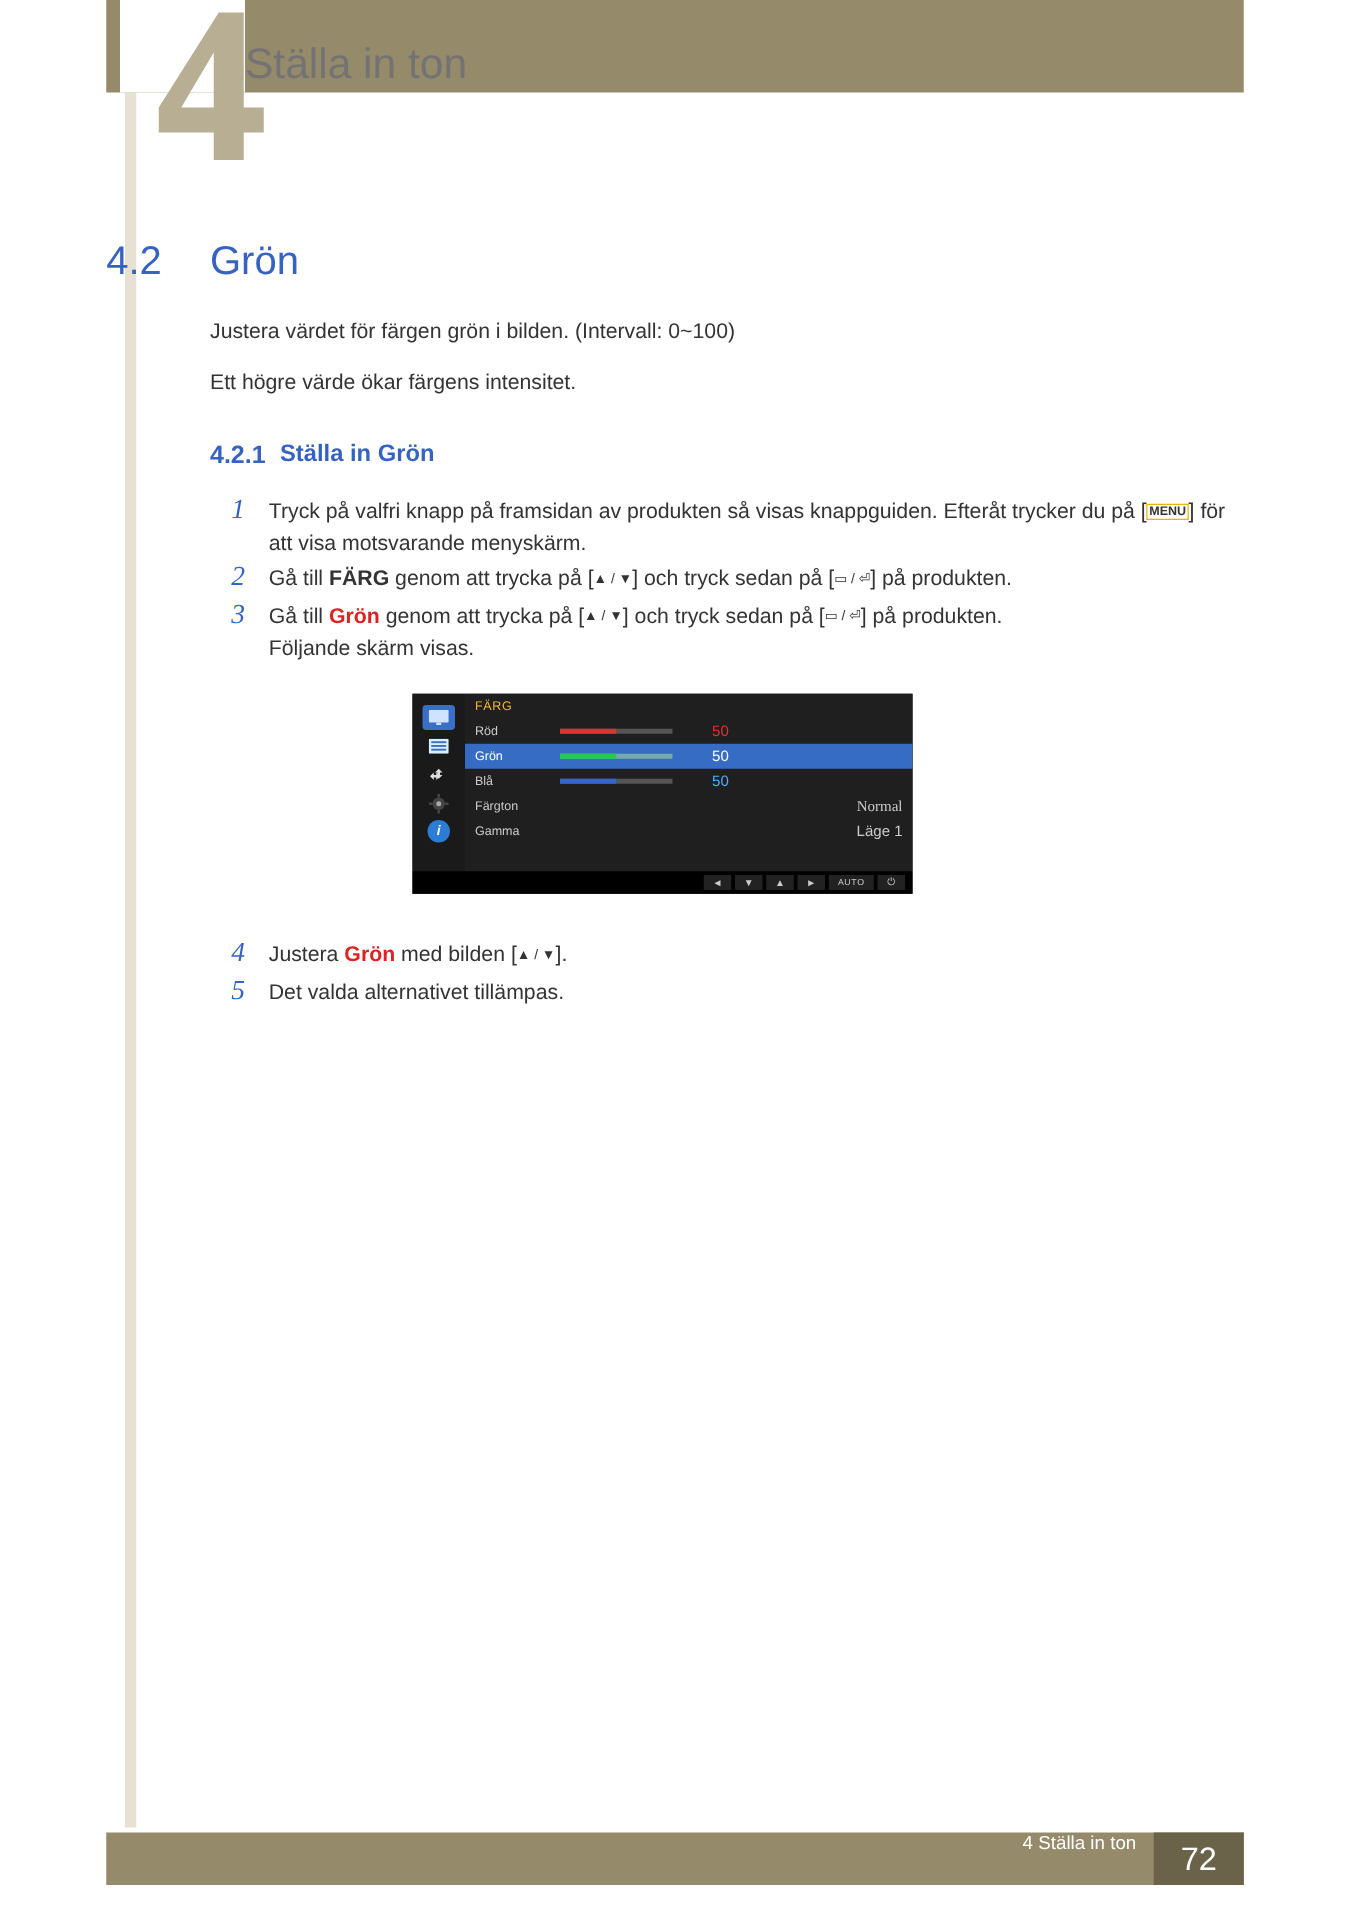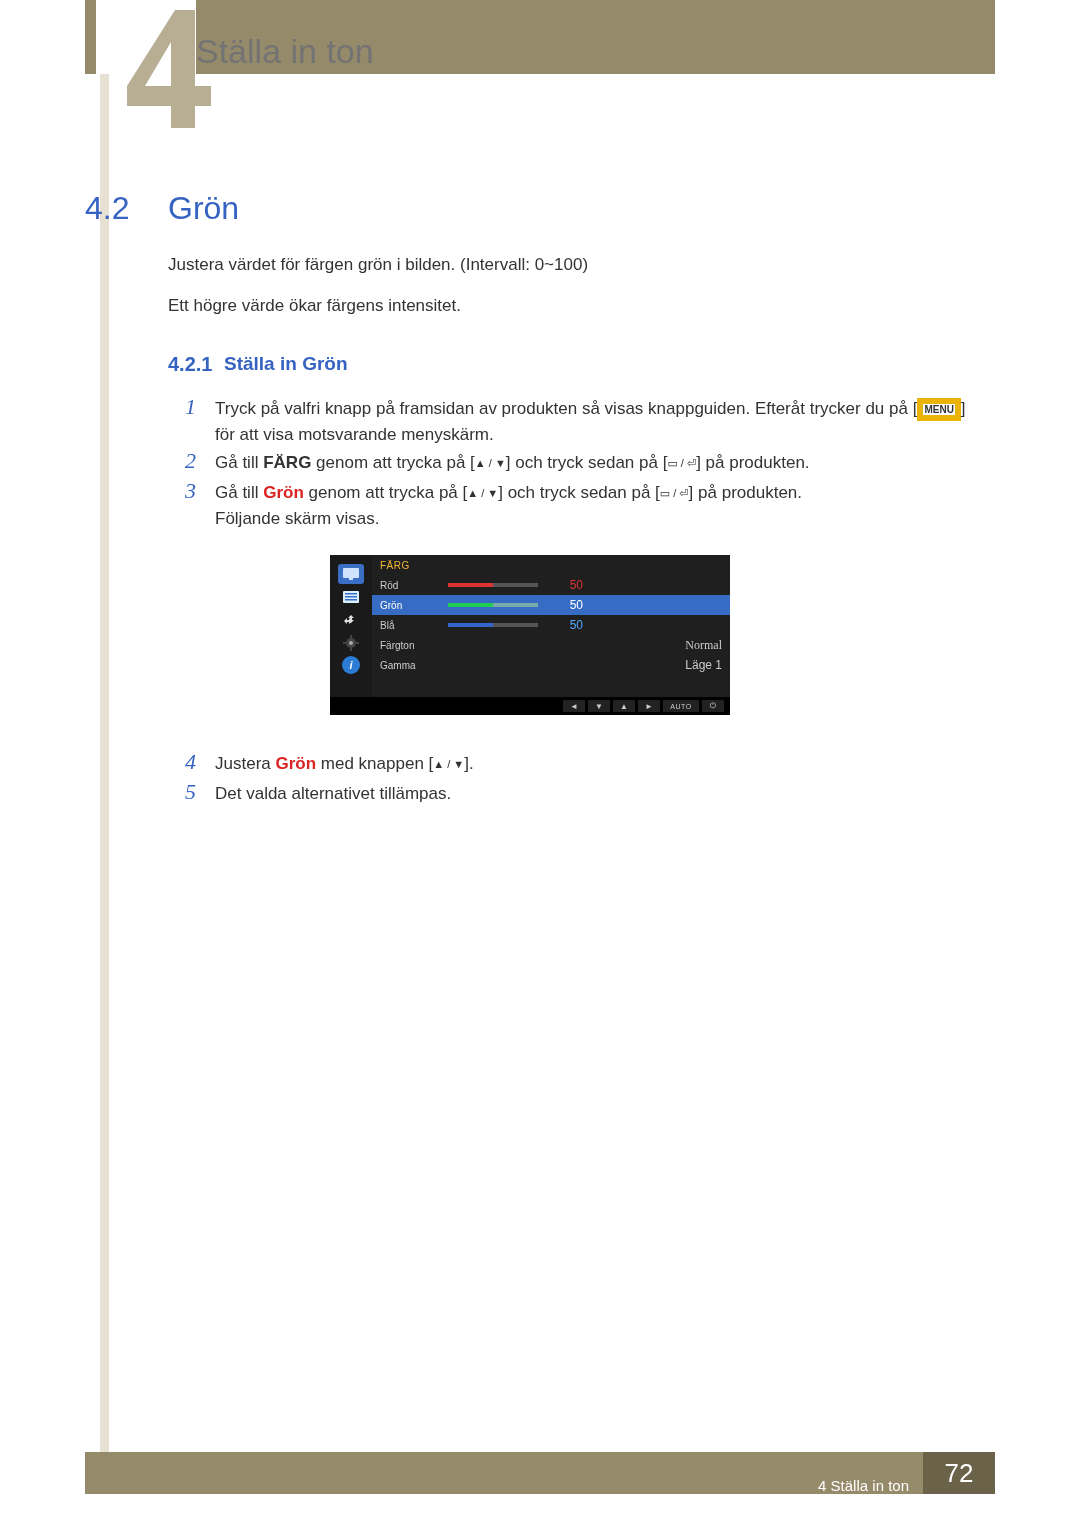--- a/index.html
+++ b/index.html
@@ -11,39 +11,39 @@
   .sec-num { position:absolute; left:85px; top:190px; font-size:32px; color:#3663c1; font-weight:500; }
   .sec-title{ position:absolute; left:168px; top:190px; font-size:32px; color:#3663c1; font-weight:500;}
   .body1 { position:absolute; left:168px; top:255px; font-size:17px; color:#333; }
   .body2 { position:absolute; left:168px; top:296px; font-size:17px; color:#333; }
   .sub-num { position:absolute; left:168px; top:353px; font-size:20px; color:#3663c1; font-weight:bold; }
   .sub-title{position:absolute; left:224px; top:353px; font-size:19px; color:#3663c1; font-weight:bold;text-align:right;}
   .step { position:absolute; font-size:17px; color:#333; line-height:1.5; }
   .step-n { position:absolute; font-size:22px; font-style:italic; color:#3663c1; font-family:'Times New Roman',serif; }
   .bold { font-weight:bold; }
   .red  { color:#d22; font-weight:bold; }
-  .icon-box { display:inline-block; border:6px solid #eab308; font-size:10px; padding:0 1px; line-height:11px; vertical-align:middle; letter-spacing:0; font-weight:bold;}
+  .icon-box { display:inline-block; border:1px solid #eab308; font-size:10px; padding:0 1px; line-height:11px; vertical-align:middle; letter-spacing:0; font-weight:bold;}
   .tri { display:inline-block; font-size:11px; vertical-align:middle; line-height:11px;}
   .osd { position:absolute; left:330px; top:555px; width:400px; background:#000; font-size:10px; color:#ccc; }
   .osd-top { display:flex; }
   .osd-icons { width:42px; background:#1a1a1a; padding:6px 0; }
   .osd-icons div { width:26px; height:20px; margin:3px auto; border-radius:3px; display:flex; align-items:center; justify-content:center; }
   .osd-list { flex:1; background:#1f1f1f; }
   .osd-header{ color:#f7b733; font-size:10px; padding:5px 8px 4px; letter-spacing:.5px;}
   .osd-row { display:flex; align-items:center; padding:3px 8px; height:20px;}
   .osd-row.sel{ background:#366cc3; color:#fff;}
   .osd-label{ width:68px;}
   .osd-bar { width:90px; height:4px; background:#555; margin-right:10px; position:relative;}
   .osd-bar>div{height:100%;}
   .osd-val { width:35px; text-align:right; font-size:12px;}
   .osd-side{ width:112px; background:#111; padding:6px 6px 0; color:#bbb; font-size:9px; line-height:1.35;}
   .osd-nav { display:flex; justify-content:flex-end; gap:3px; background:#000; padding:3px 6px; align-items:center; }
   .osd-nav span{ display:inline-flex; width:22px; height:12px; background:#222; color:#ccc; font-size:8px; align-items:center; justify-content:center;}
   .osd-nav .auto{width:36px; font-size:7px; letter-spacing:.5px;}
-  .footer-band{ position:absolute; left:85px; right:85px; bottom:33px; height:42px; background:#958a6a; display:flex; align-items:flex-end; justify-content:flex-end; }
+  .footer-band{ position:absolute; left:85px; right:85px; bottom:19px; height:42px; background:#958a6a; display:flex; align-items:flex-start; justify-content:flex-end; }
   .footer-text{ font-size:15px; color:#fff; margin-right:14px;}
   .page-box { width:72px; height:42px; background:#6b624a; color:#fff; font-size:26px; display:flex; align-items:center; justify-content:center; font-weight:500;}
   .spine { position:absolute; left:100px; top:74px; bottom:65px; width:9px; background:#e6e1d2;}
 </style>
 </head>
 <body>
 
 <div class="spine"></div>
 
 <div class="header-band"></div>
@@ -157,21 +157,21 @@
     <span>▼</span>
     <span>▲</span>
     <span>►</span>
     <span class="auto">AUTO</span>
     <span>⏻</span>
   </div>
 </div>
 
 <div class="step-n" style="left:185px; top:749px;">4</div>
 <div class="step" style="left:215px; top:751px; width:770px;">
-  <span>Justera </span><span class="red">Grön</span><span> med knappen [</span><span class="tri">▲ / ▼</span><span>].</span>
+  <span>Justera </span><span class="red">Grön</span><span> med bilden [</span><span class="tri">▲ / ▼</span><span>].</span>
 </div>
 
 <div class="step-n" style="left:185px; top:779px;">5</div>
 <div class="step" style="left:215px; top:781px; width:770px;">
   <span>Det valda alternativet tillämpas.</span>
 </div>
 
 <div class="footer-band">
   <div class="footer-text">4 Ställa in ton</div>
   <div class="page-box">72</div>

